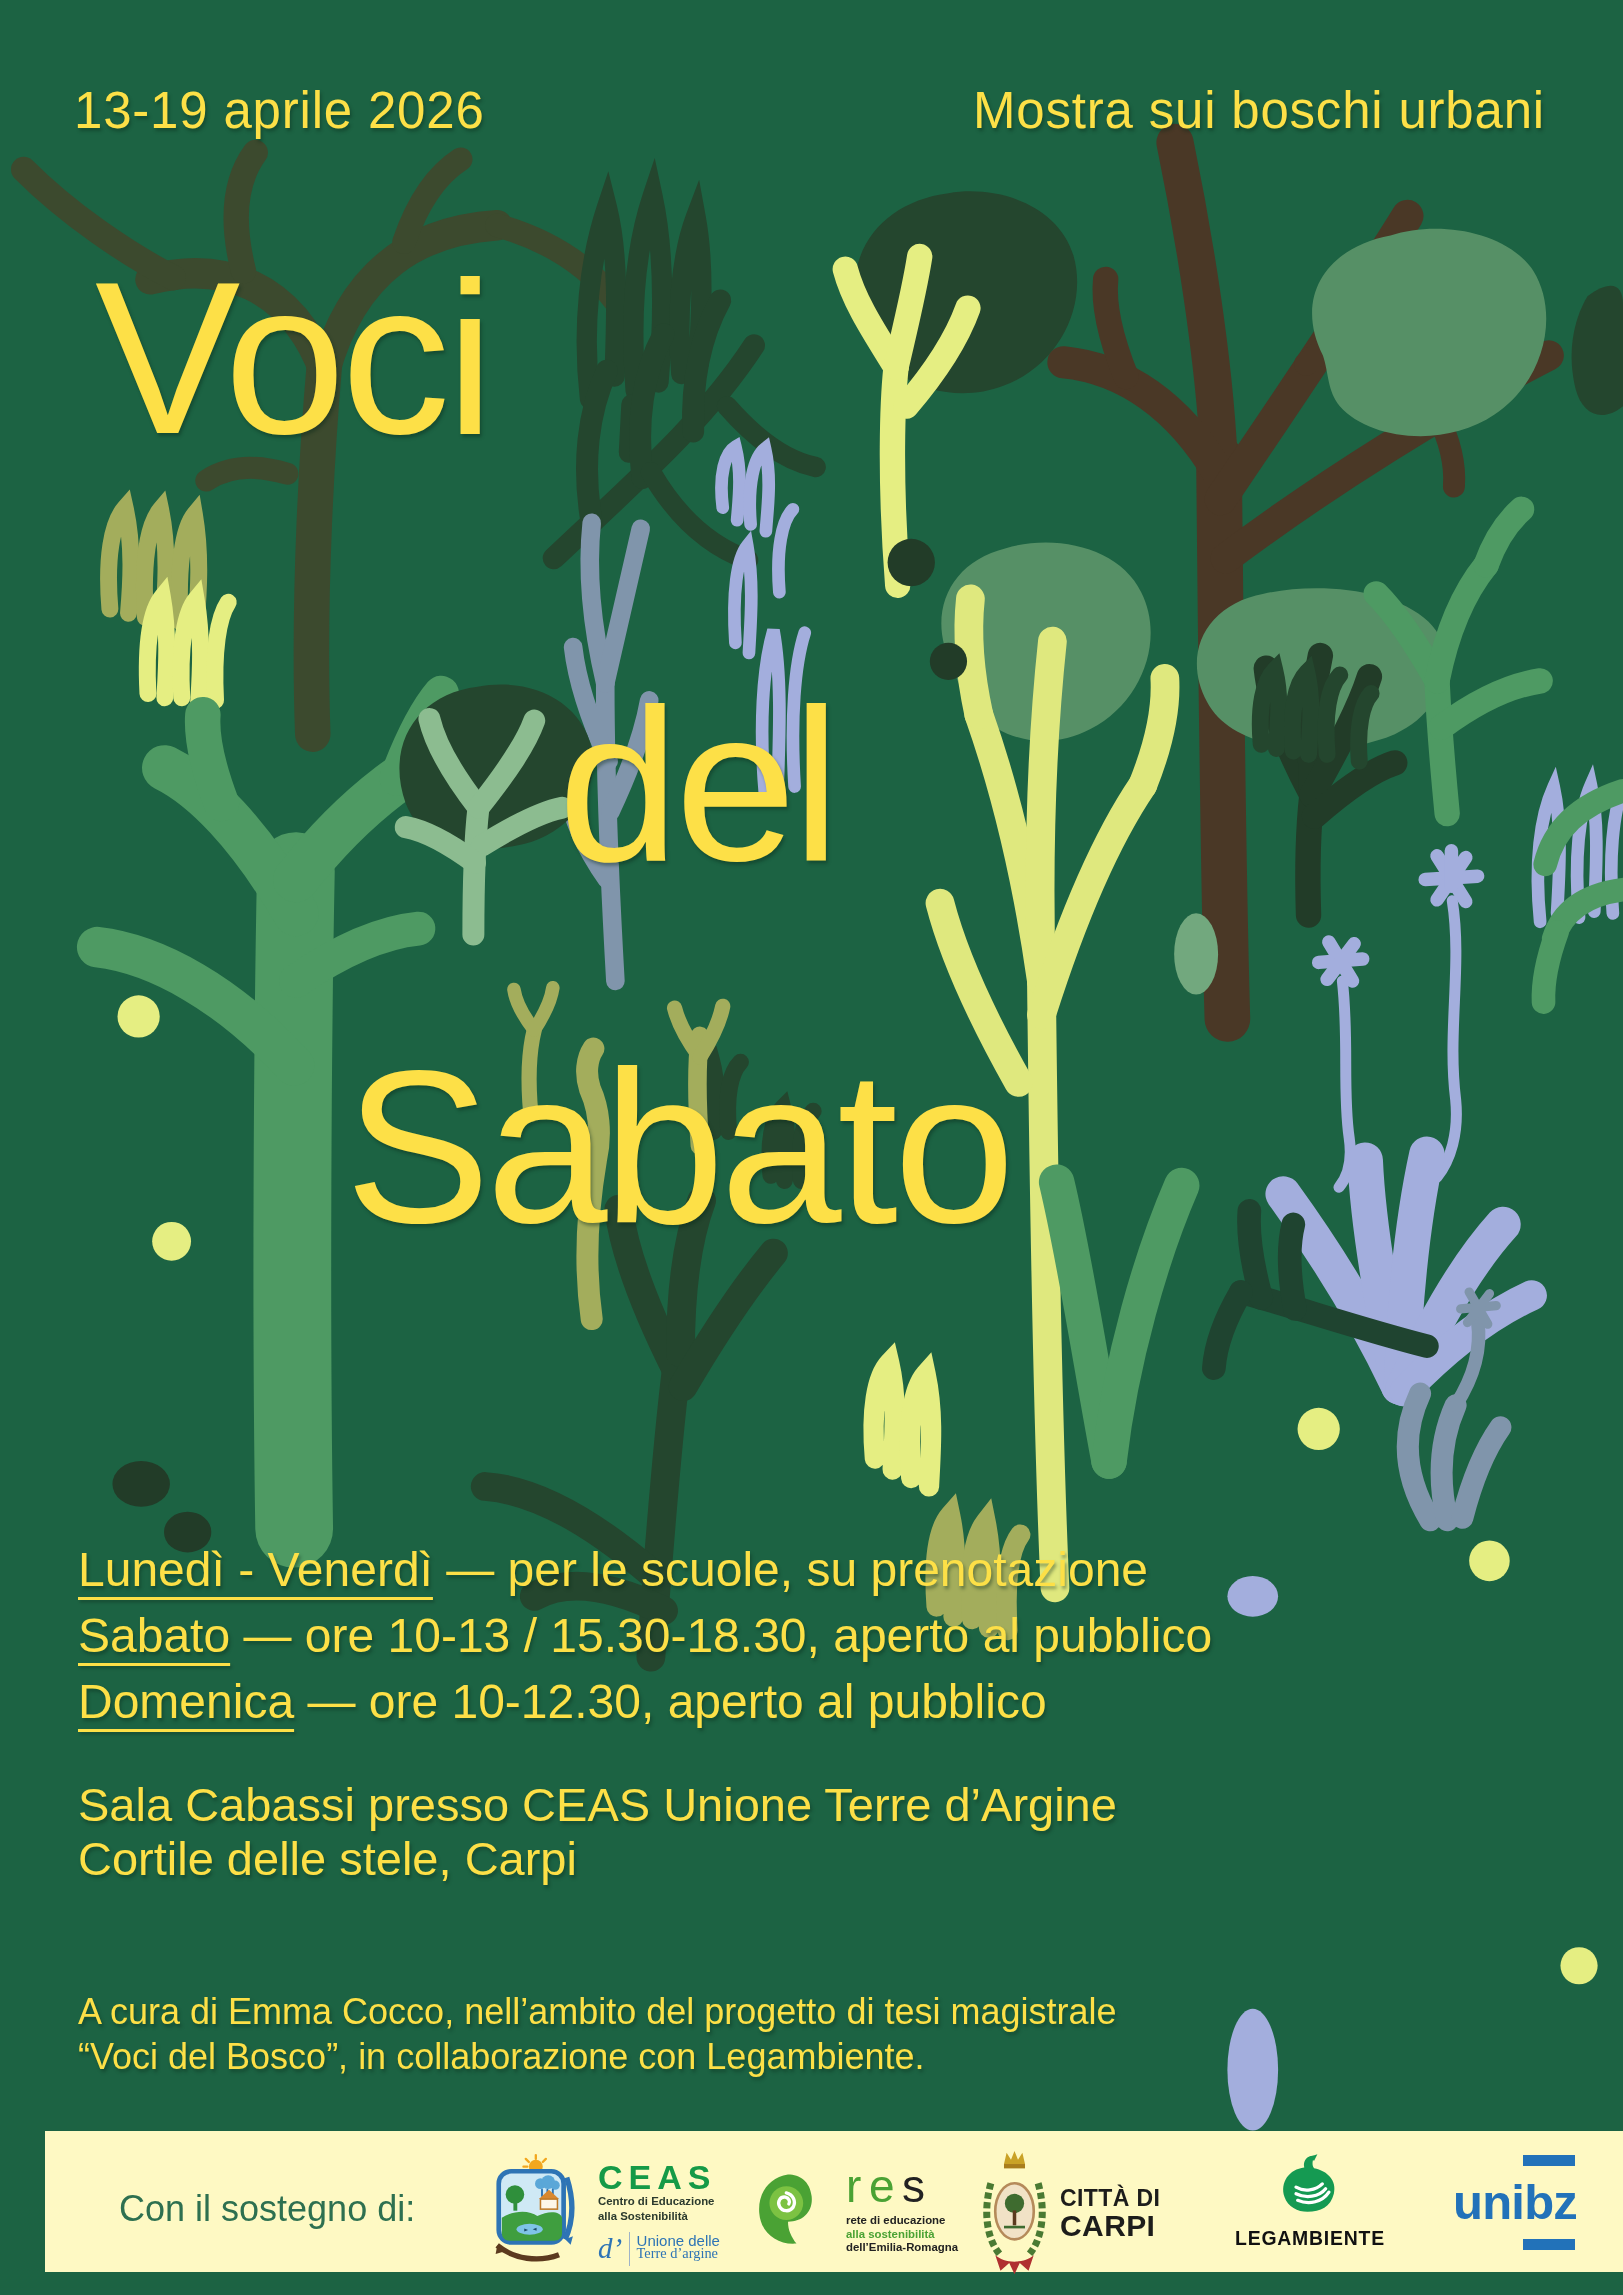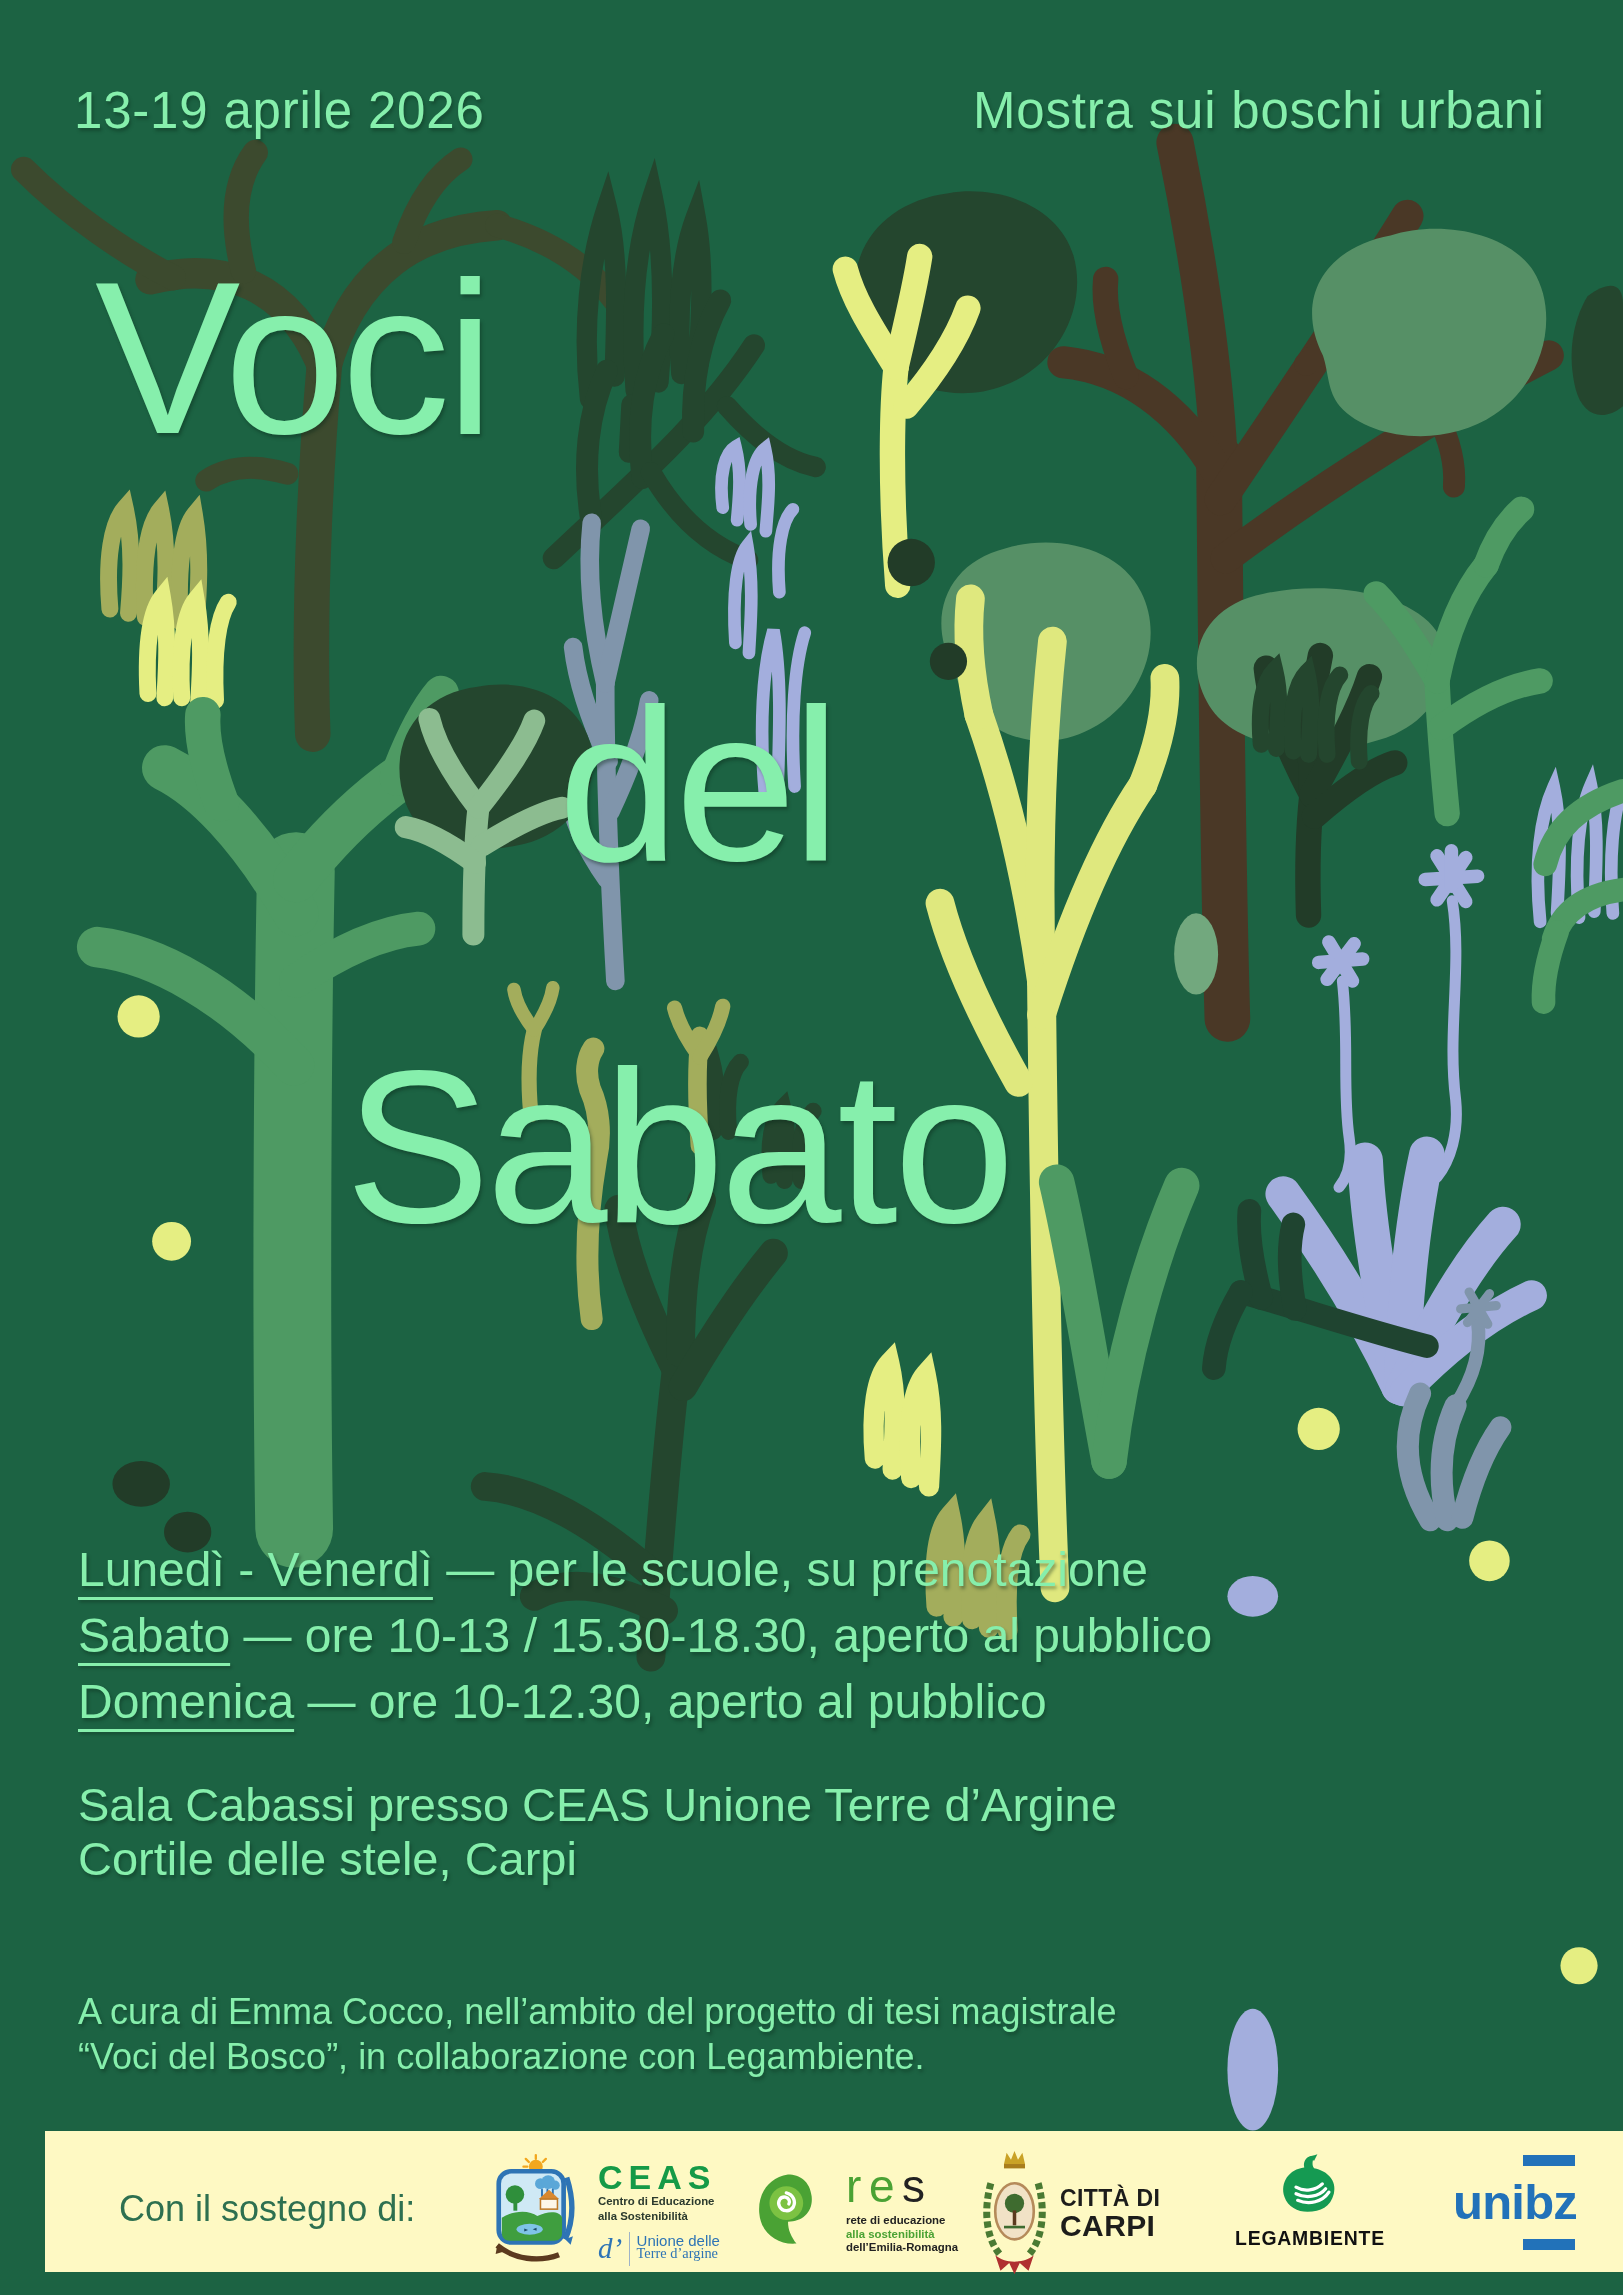--- a/index.html
+++ b/index.html
@@ -2,21 +2,21 @@
 <html style="font-size:13.5px"><head>
 <meta charset="utf-8">
 <style>
   html,body{margin:0;padding:0;background:#555;}
   .poster{
     position:relative;width:1623px;height:2295px;overflow:hidden;
     background:#1c6343;
     font-family:"Liberation Sans", sans-serif;
   }
   .illus{position:absolute;left:0;top:0;}
-  .cream{color:#86efac;text-shadow:1.7px 2.5px 3.4px rgba(10,40,25,.4);}
+  .cream{color:#fde047;text-shadow:1.7px 2.5px 3.4px rgba(10,40,25,.4);}
   .abs{position:absolute;}
   .header-date{left:74px;top:81px;font-size:51px;font-weight:500;letter-spacing:0.8px;}
   .header-tag{right:78px;top:81px;font-size:51px;font-weight:500;letter-spacing:0.8px;text-align:right;}
   .title{font-size:218px;font-weight:500;letter-spacing:-4.2px;line-height:1;}
   .t1{left:95px;top:249px;}
   .t2{left:558px;top:676px;}
   .t3{left:345px;top:1038px;}
   .schedule{left:78px;top:1537px;font-size:48px;font-weight:500;line-height:66px;}
   .schedule .day{text-decoration:underline;text-decoration-thickness:3.4px;text-underline-offset:11px;}
   .schedule .b{font-weight:400;margin-top:44px;}

